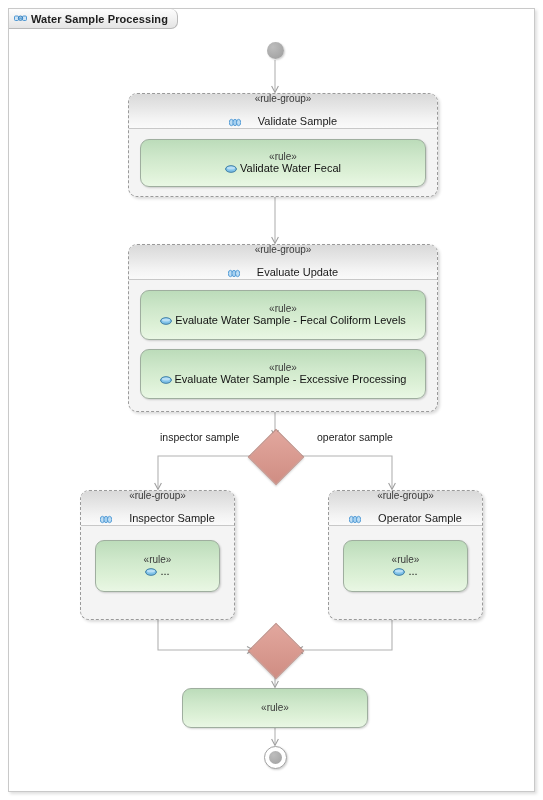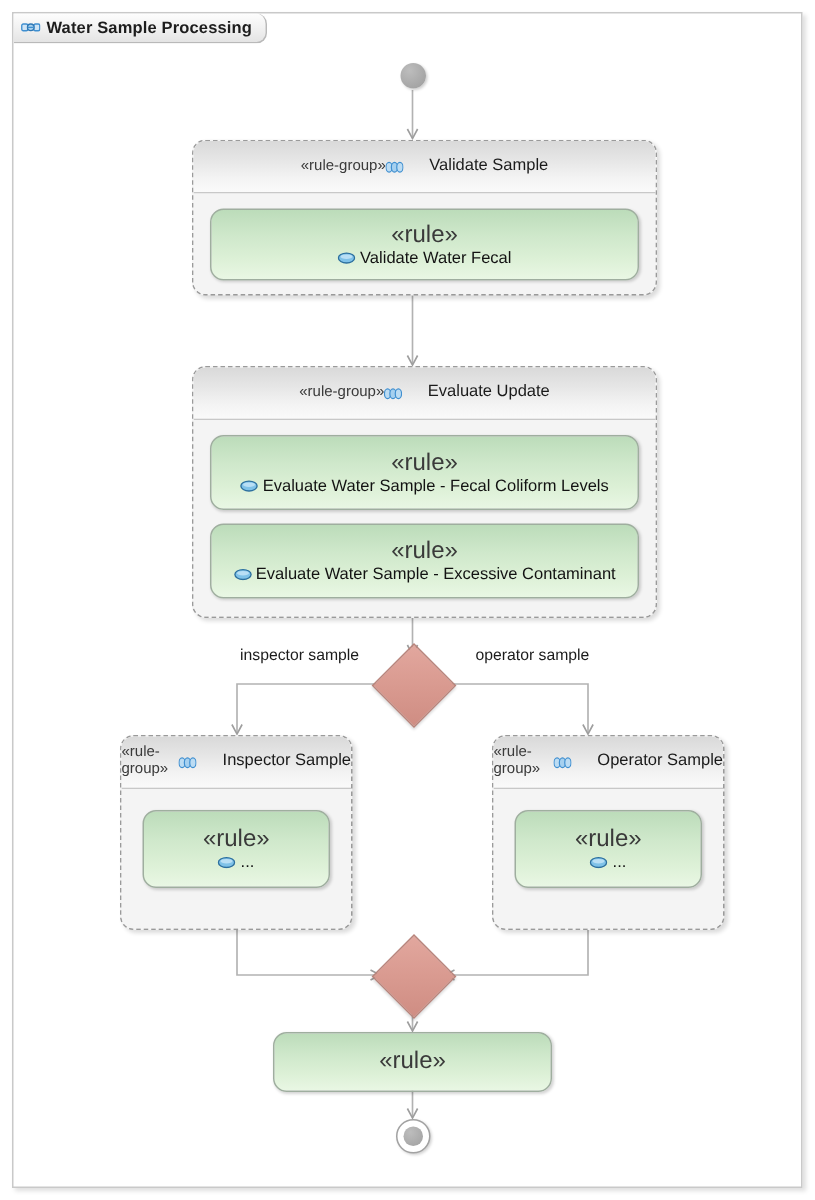--- a/index.html
+++ b/index.html
@@ -48,40 +48,40 @@
     background:#f4f4f4;
     border:1px dashed #9a9a9a;
     border-radius:9px;
     box-shadow:2px 2px 3px rgba(0,0,0,.14);
   }
   .rg-header{
     height:34px;
     border-bottom:1px solid #c8c8c8;
     border-top-left-radius:8px;border-top-right-radius:8px;
     background:linear-gradient(to bottom,#d9d9d9 0%,#e6e6e6 38%,#f3f3f3 72%,#fafafa 100%);
-    display:flex;flex-direction:row;align-items:center;justify-content:center;
+    display:flex;flex-direction:column;align-items:center;justify-content:space-between;
     line-height:1.08;
   }
   .rg-stereo{font-size:10px;color:#3a3a3a;}
   .rg-title{
     font-size:11px;color:#1a1a1a;
     display:flex;align-items:center;gap:17px;white-space:nowrap;
   }
   .rg-body{padding:10px 11px;display:flex;flex-direction:column;gap:9px;}
 
   
   .rule-box{
     border:1px solid #9fae9f;
     border-radius:9px;
     background:linear-gradient(to bottom,#bcdcba 0%,#cfe8cb 38%,#dcf0d6 70%,#e9f7e4 100%);
     box-shadow:1px 1px 2px rgba(0,0,0,.17);
     display:flex;flex-direction:column;align-items:center;justify-content:center;
     line-height:1.12;
   }
-  .rule-stereo{font-size:16px;color:#3a3a3a;}
+  .rule-stereo{font-size:10px;color:#3a3a3a;}
   .rule-title{
     font-size:11px;color:#121212;
     display:flex;align-items:center;gap:3px;white-space:nowrap;
   }
 
   
   .rule-ico{width:12px;height:8px;display:block;flex:none;}
   .group-ico{width:12px;height:9px;display:block;flex:none;}
 
   
@@ -224,21 +224,21 @@
     </div>
     <div class="rule-box" style="height:48px;">
       <div class="rule-stereo">«rule»</div>
       <div class="rule-title">
         <span>
           <svg class="rule-ico" viewBox="0 0 12 8">
             <ellipse cx="6" cy="4" rx="5.4" ry="3.3" fill="#7fc2e8" stroke="#2c6f9e" stroke-width="0.9"></ellipse>
             <ellipse cx="6" cy="3.1" rx="4" ry="1.5" fill="#b9dff5"></ellipse>
           </svg>
         </span>
-        <span>Evaluate Water Sample - Excessive Contaminant</span>
+        <span>Evaluate Water Sample - Excessive Processing</span>
       </div>
     </div>
   </div>
 </div>
 
 <div class="diamond-wrap" style="left:256px;top:437px;">
   <div class="diamond"></div>
 </div>
 <div class="edge-label" style="left:160px;top:431px;">inspector sample</div>
 <div class="edge-label" style="left:317px;top:431px;">operator sample</div>

